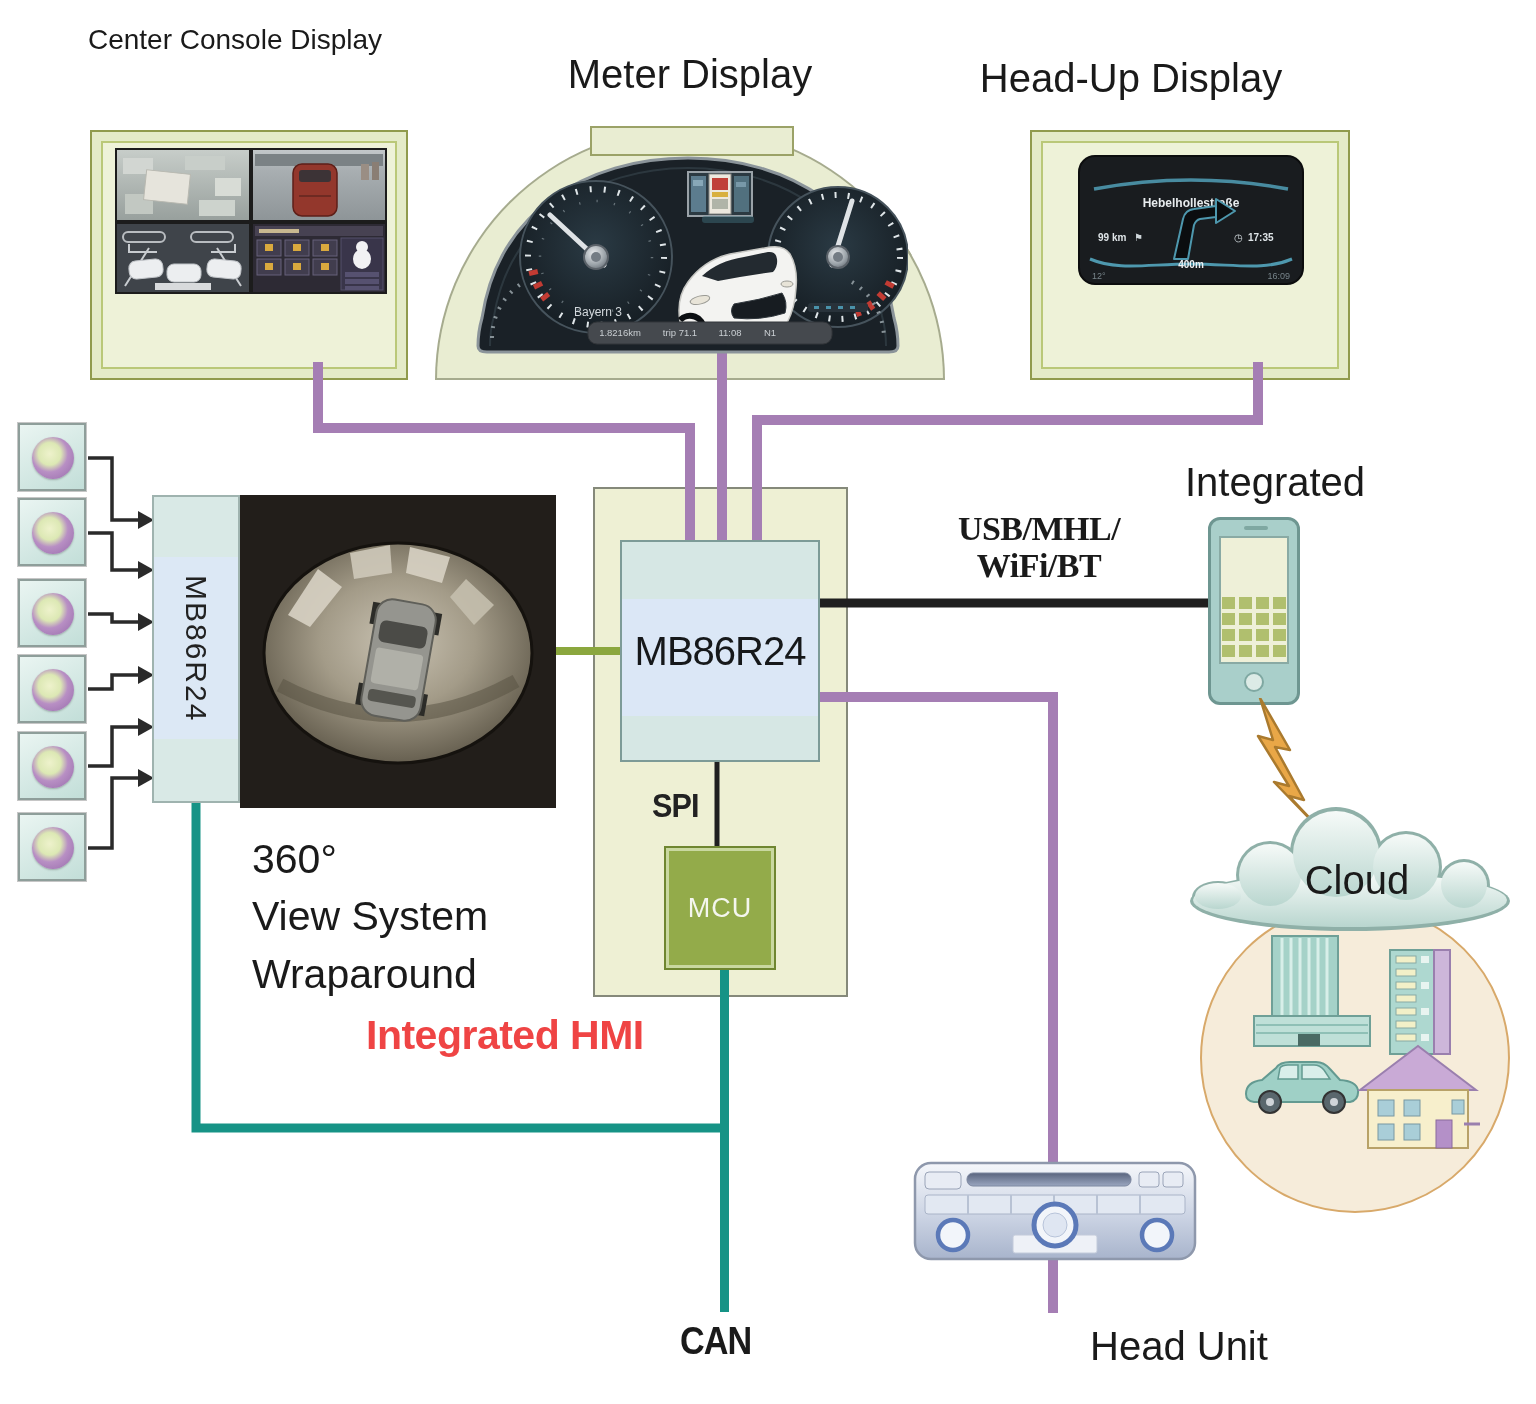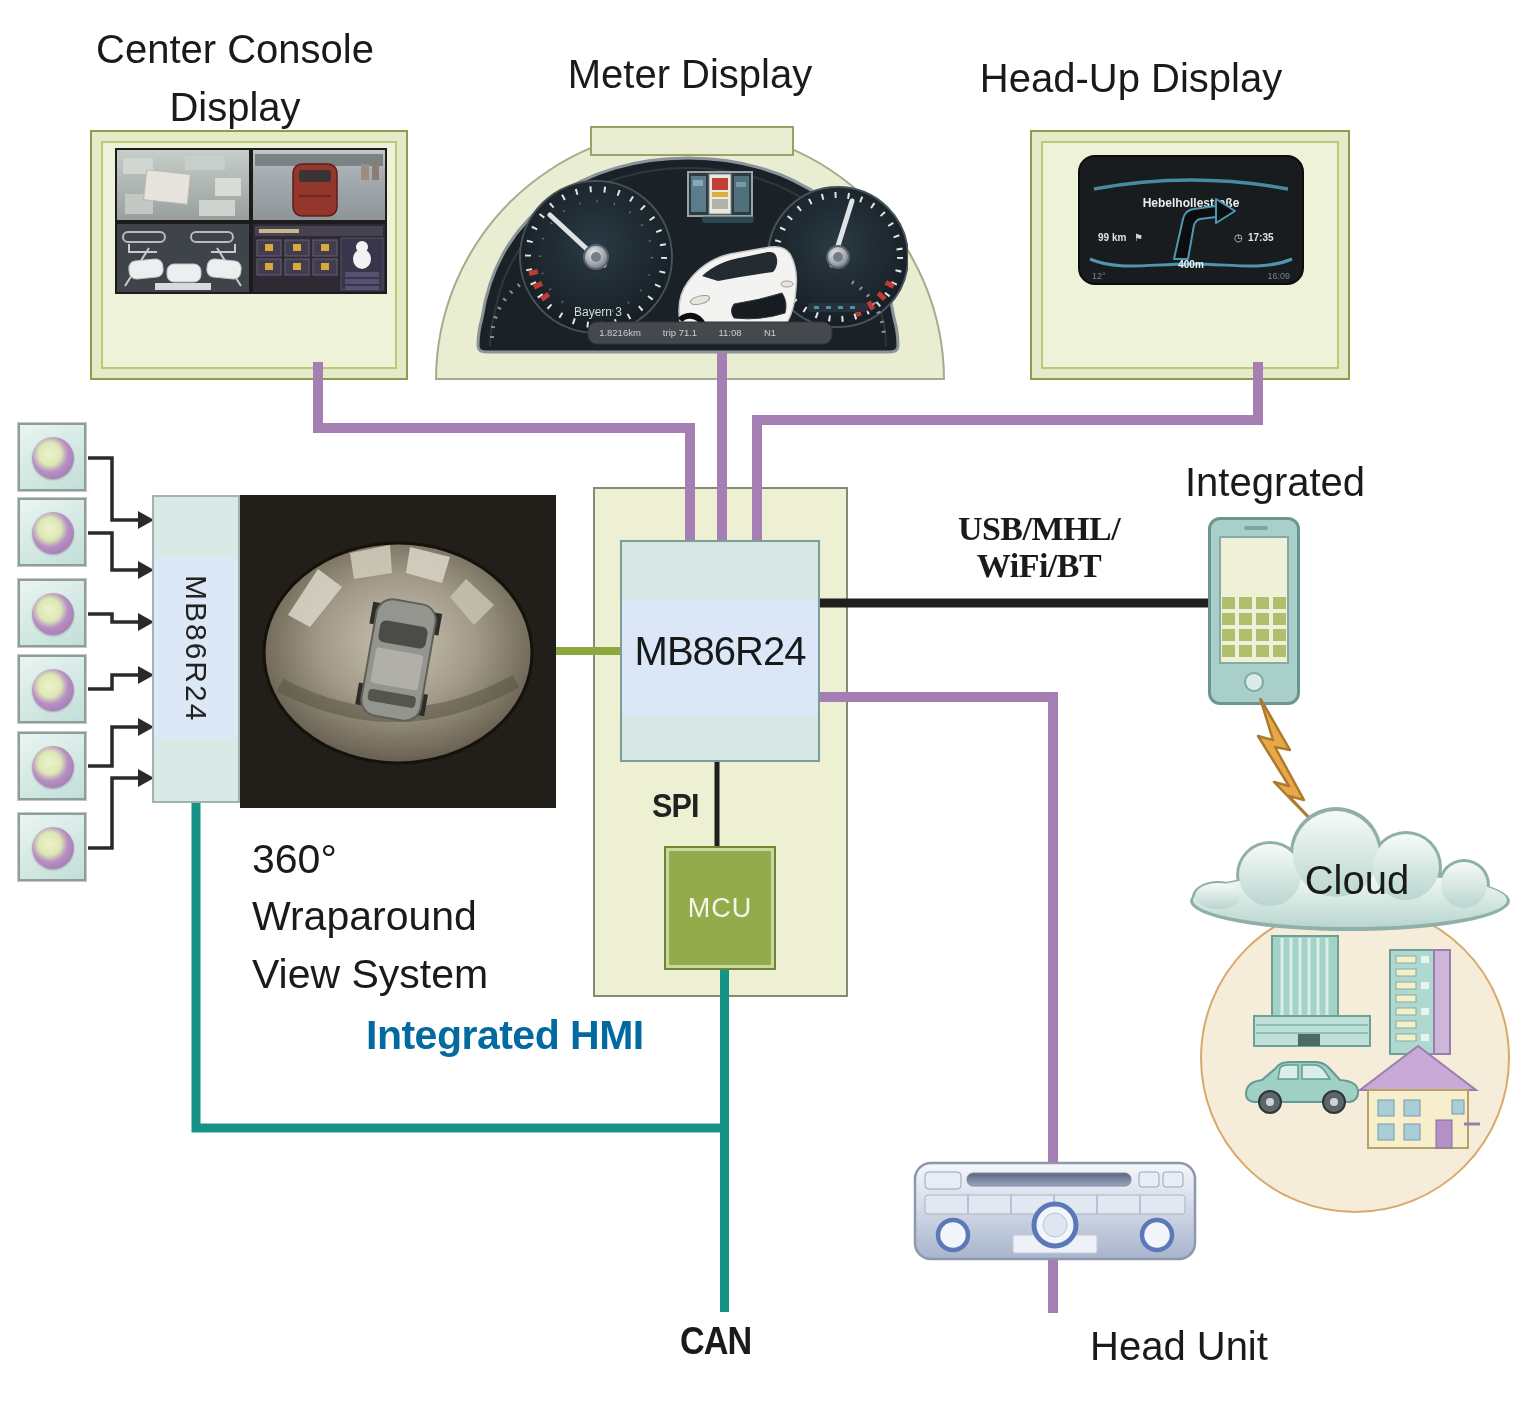--- a/index.html
+++ b/index.html
@@ -41,45 +41,45 @@
   #phone { position:absolute; left:1208px; top:517px; width:92px; height:188px; z-index:3;
           background:#a9cfca; border:3px solid #6e9691; border-radius:12px; }
   #phone .screen { position:absolute; left:8px; top:16px; width:70px; height:128px;
           background:#eef0d8; border:2px solid #89aaa4; }
   #phone .speaker { position:absolute; left:33px; top:6px; width:24px; height:4px;
           background:#7fa8a2; border-radius:2px; }
   #phone .home { position:absolute; left:33px; top:152px; width:20px; height:20px; border-radius:50%;
           background:#dcebe6; border:2px solid #7fa8a2; }
   #cloud-circle { position:absolute; left:1200px; top:903px; width:310px; height:310px; border-radius:50%;
           background:#f6ecda; border:2px solid #d8a96a; z-index:2; }
-  #t-ihmi { font-weight:bold; color:#0369a1; font-size:41px; letter-spacing:-0.5px; }
+  #t-ihmi { font-weight:bold; color:#ef4444; font-size:41px; letter-spacing:-0.5px; }
   .cond { transform:scaleX(0.9); transform-origin:left center; }
   svg { display:block; }
   svg text { font-family:"Liberation Sans", sans-serif; }
 </style>
 </head>
 <body>
 
-<div class="lbl center" style="left:70px; top:20px; width:330px; font-size:40px; line-height:1.45;">Center Console Display</div>
+<div class="lbl center" style="left:70px; top:20px; width:330px; font-size:28px; line-height:1.45;">Center Console Display</div>
 <div class="lbl center" style="left:535px; top:52px; width:310px; font-size:40px;">Meter Display</div>
 <div class="lbl center" style="left:956px; top:56px; width:350px; font-size:40px;">Head-Up Display</div>
 <div class="lbl center" style="left:1140px; top:460px; width:270px; font-size:40px;">Integrated</div>
 <div class="lbl center" style="left:1282px; top:858px; width:150px; font-size:40px;">Cloud</div>
 <div class="lbl" style="left:1090px; top:1280px; font-size:40px;margin-top:44px;">Head Unit</div>
 <div class="lbl cond" style="left:680px; top:1320px; font-size:38px; font-weight:bold; letter-spacing:-1px;">CAN</div>
 <div class="lbl cond" style="left:652px; top:786px; font-size:34px; font-weight:bold; letter-spacing:-1px; color:#222;">SPI</div>
 <div class="lbl center" style="left:945px; top:510px; width:188px; font-size:34px; font-weight:bold; letter-spacing:-0.5px; line-height:1.1;font-family:Liberation Serif, serif;">
   <div>USB/MHL/</div>
   <div>WiFi/BT</div>
 </div>
 <div id="t-ihmi" class="lbl" style="left:366px; top:1012px;">Integrated HMI</div>
 <div class="lbl" style="left:252px; top:816px; width:300px; font-size:41px; line-height:1.4;margin-top:15px;">
   <div>360°</div>
+  <div>View System</div>
   <div>Wraparound</div>
-  <div>View System</div>
 </div>
 
 <div class="frame" style="left:90px; top:130px; width:318px; height:250px;">
   <div class="frame-inner"></div>
 </div>
 
 <div id="dome"></div>
 <div id="dome-tab"></div>
 
 <div class="frame" style="left:1030px; top:130px; width:320px; height:250px;">

